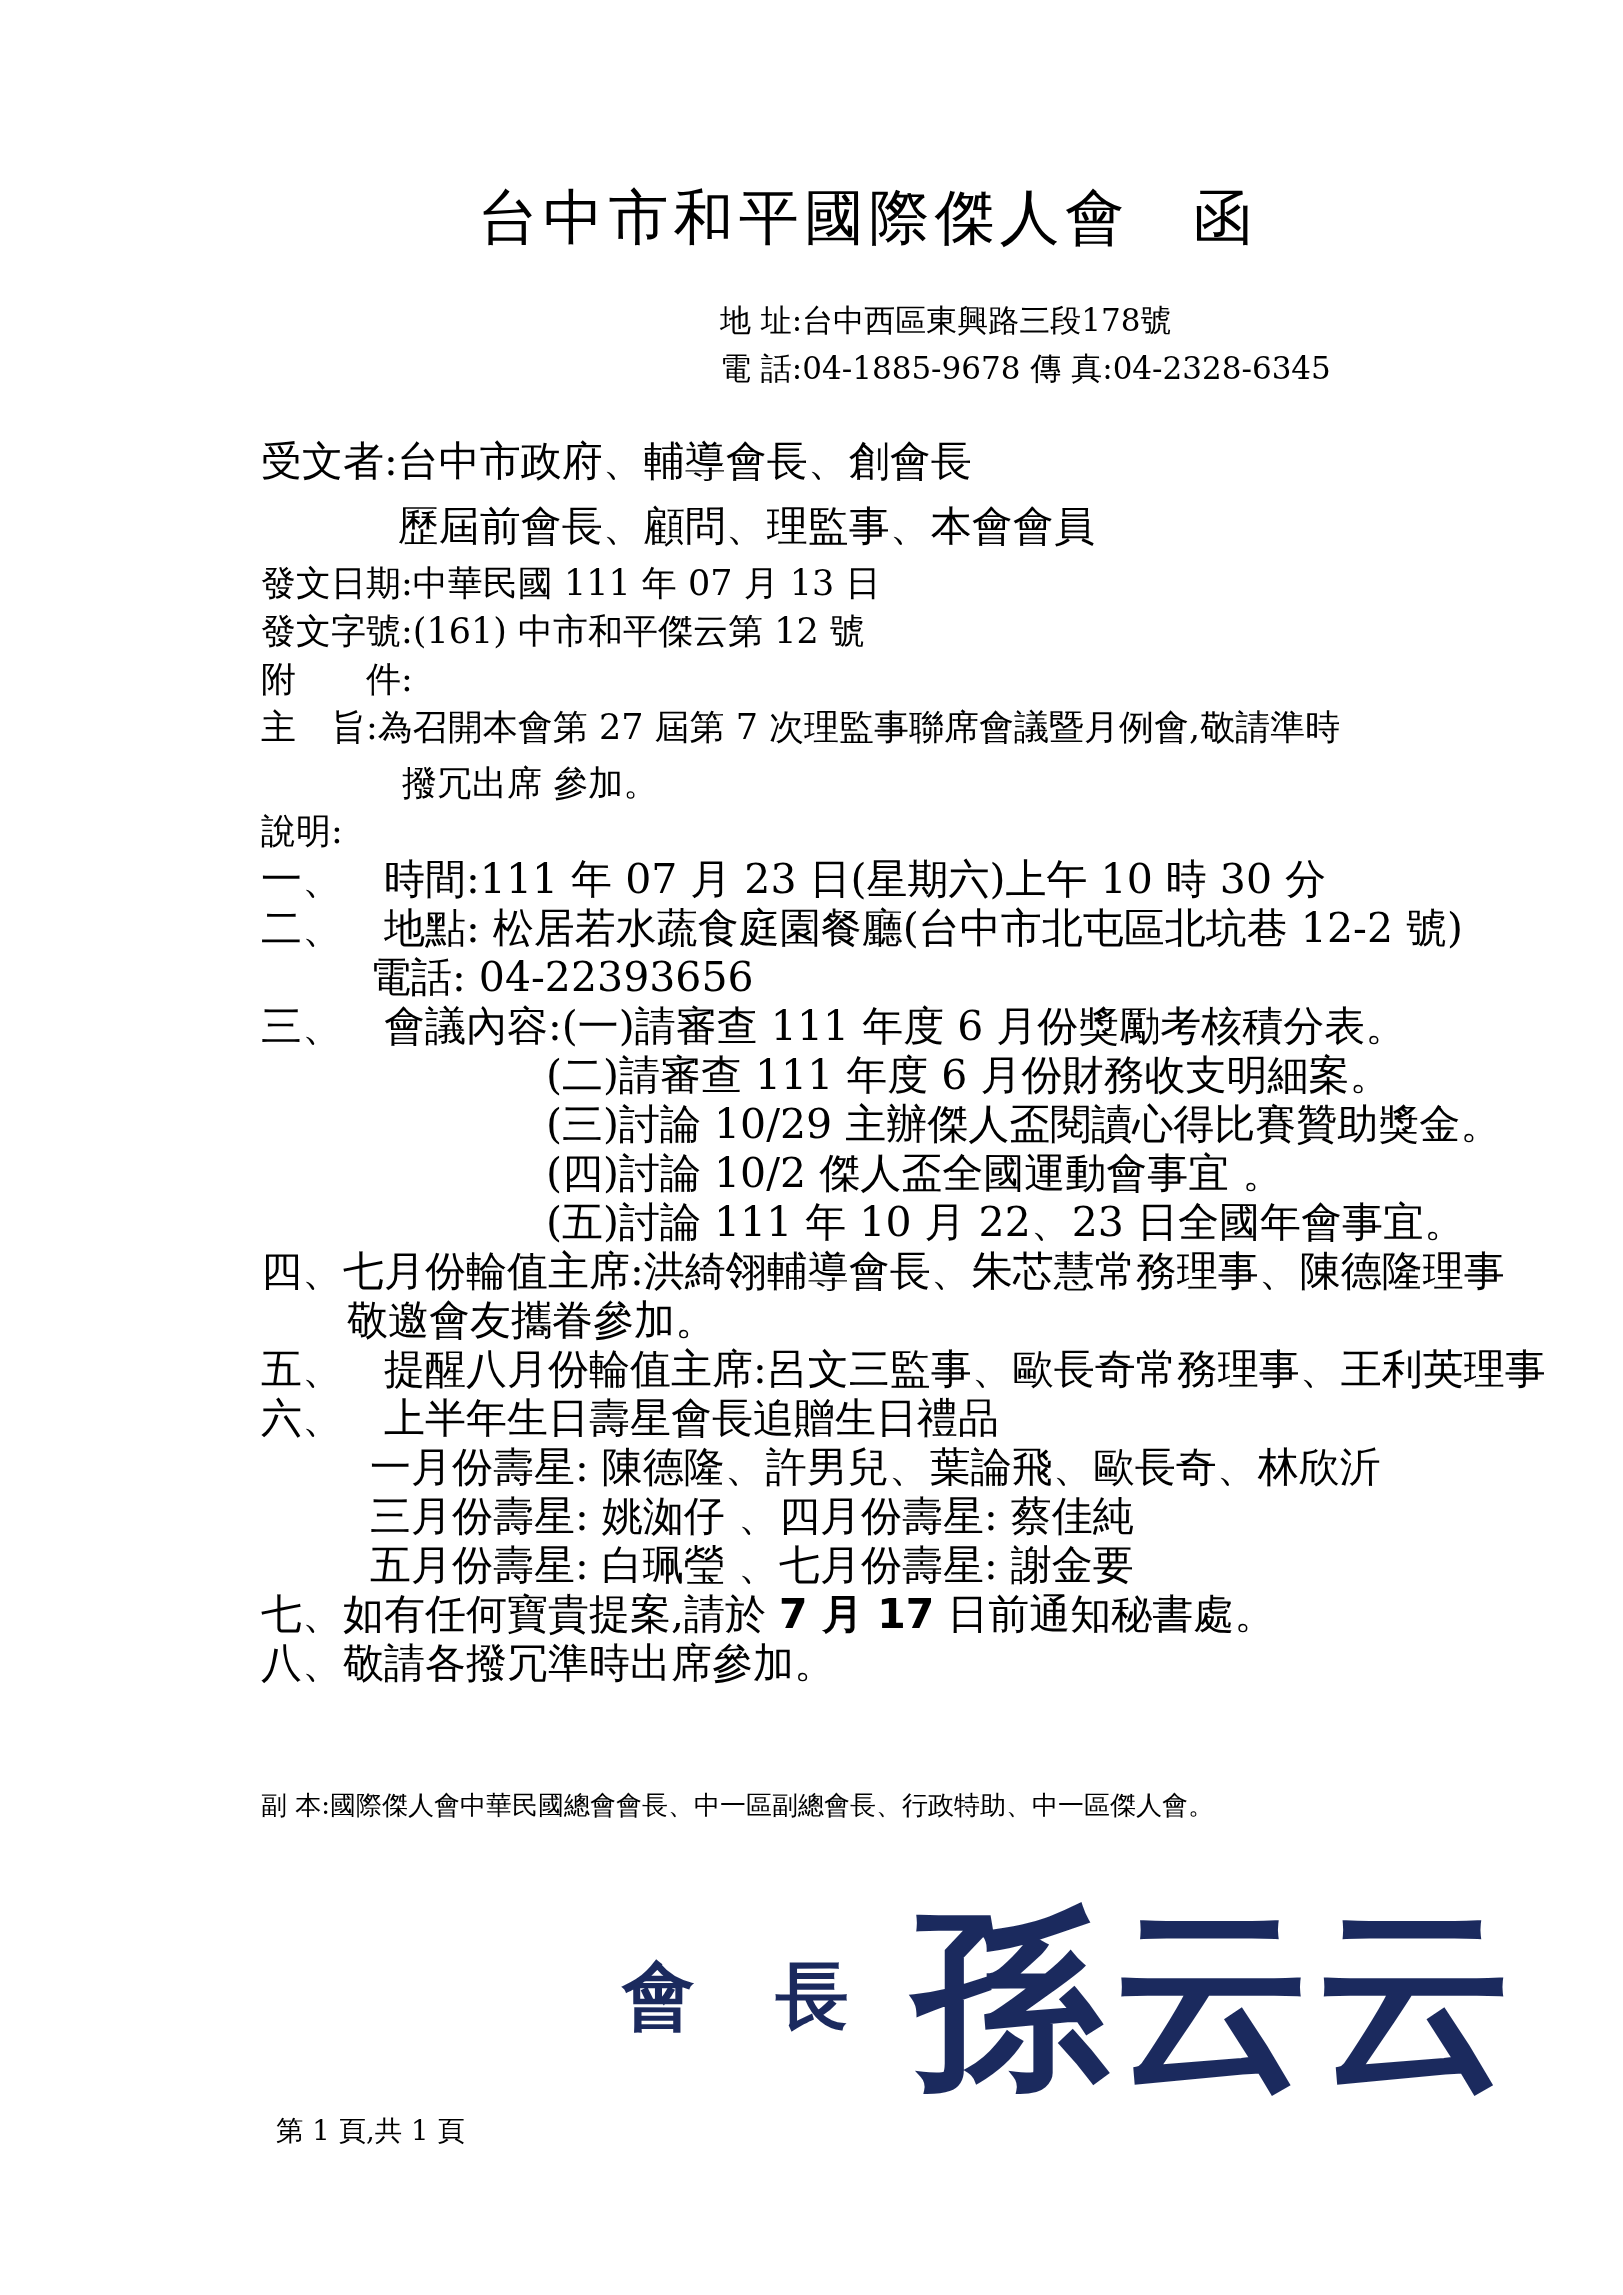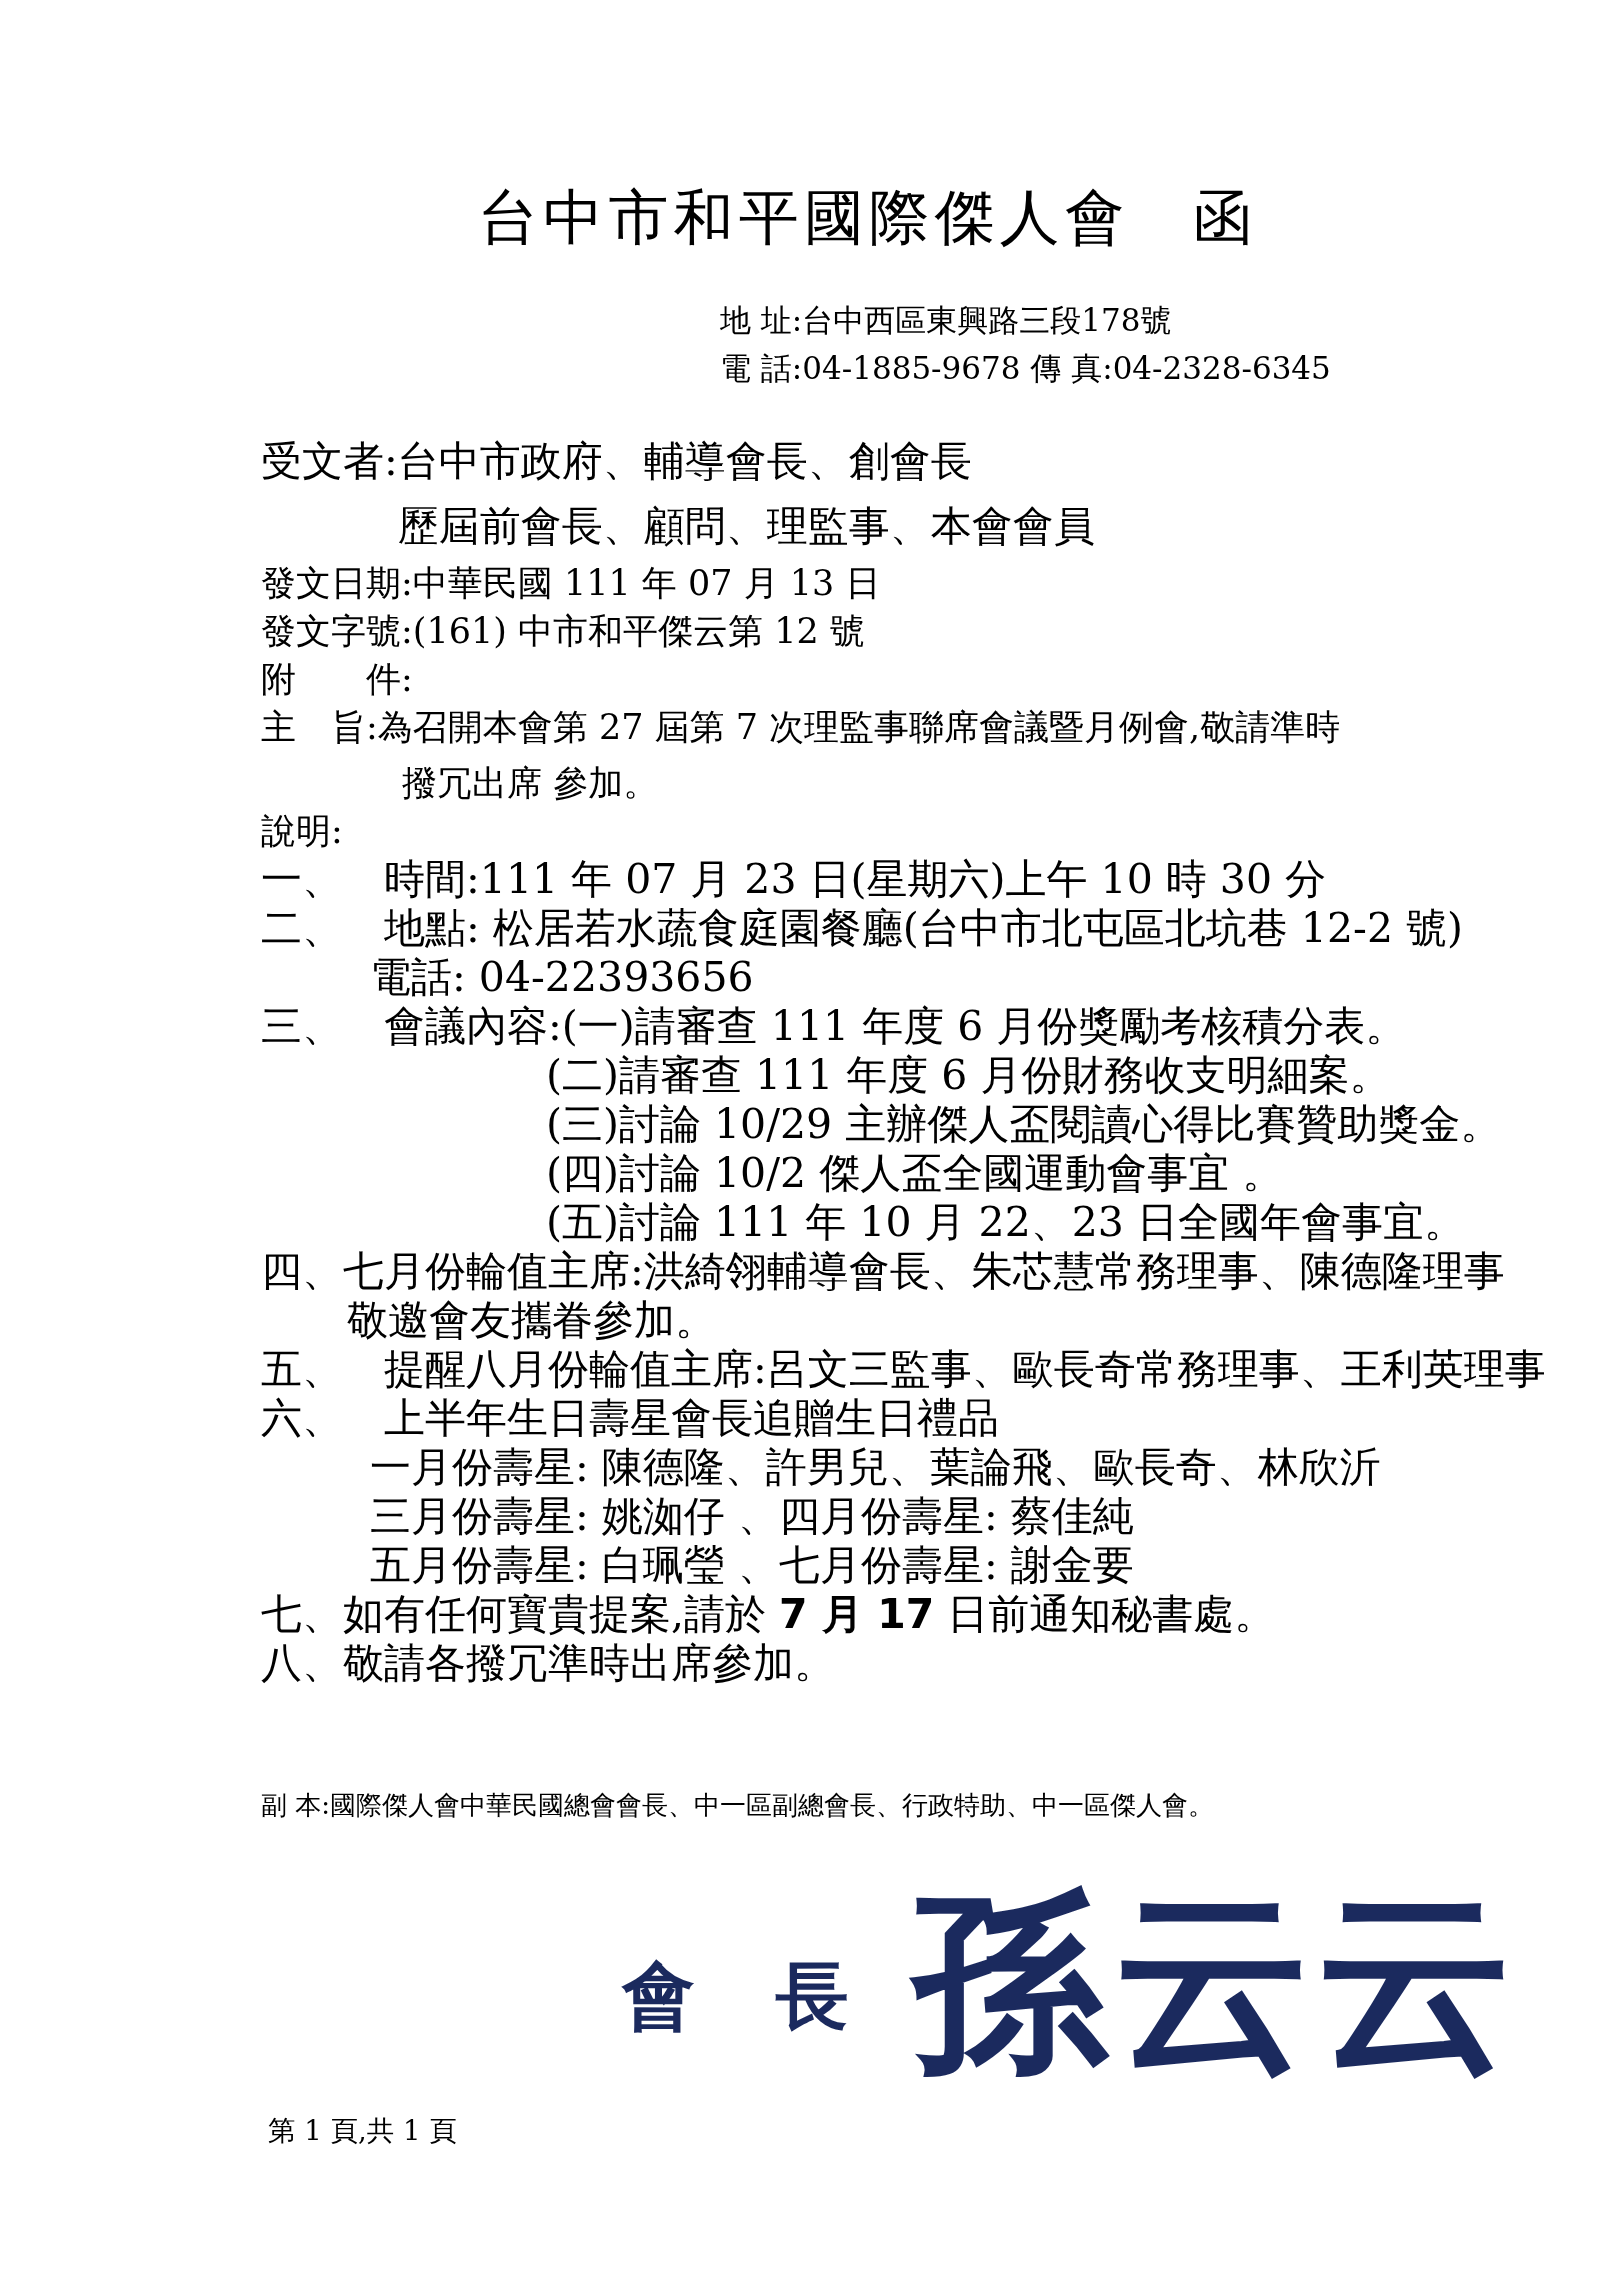--- a/index.html
+++ b/index.html
@@ -81,25 +81,24 @@
     font-size:73px;
     font-weight:700;
     letter-spacing:27.5px;
   }
   .sig .sig-name{
     font-size:196px;
     line-height:216px;
     font-weight:700;
     margin-left:36px;
     letter-spacing:6.5px;
-    font-family:Liberation Mono, monospace;
   }
   .footer{
     position:absolute;
-    left:268px;
+    left:276px;
     top:2113px;
     font-size:27.5px;
     white-space:nowrap;
   }
 </style>
 </head>
 <body>
 
 <div class="page">
 

